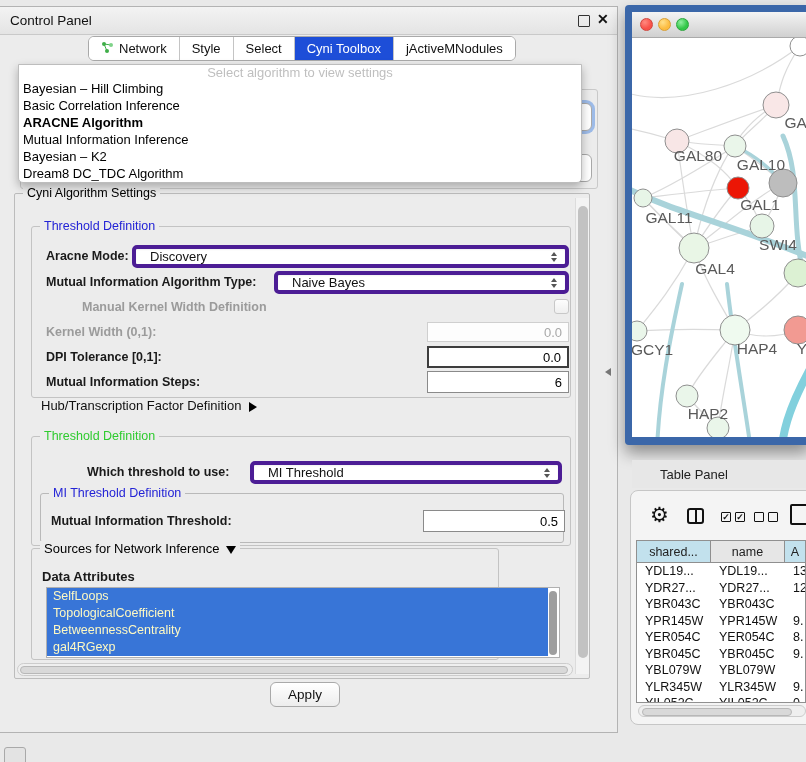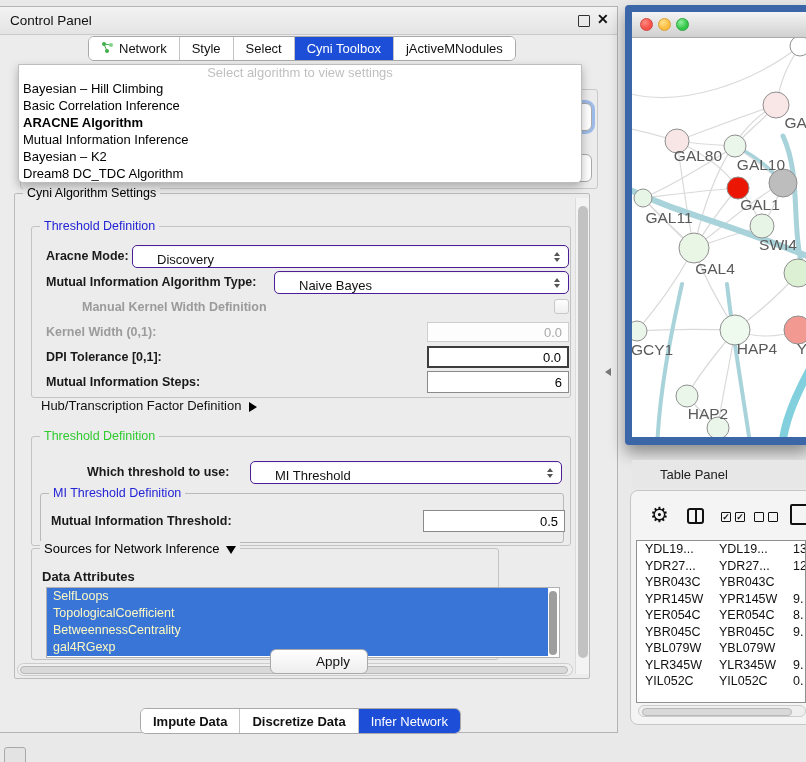--- a/index.html
+++ b/index.html
@@ -47,42 +47,42 @@
   #settings-panel{
     left:14px;top:186px;width:576px;height:486px;
     border:1px solid #bcbcbc;border-radius:2px;background:#ececec;z-index:5;box-sizing:border-box;
   }
   .groupbox{position:absolute;border:1px solid #c3c3c3;border-radius:3px;box-sizing:border-box;}
   .group-title{position:absolute;top:-8px;left:8px;background:#ececec;padding:0 4px;font-size:12.5px;white-space:nowrap;}
   .blue{color:#2323d6;}
   .green{color:#2fcb2f;}
   .lbl{position:absolute;font-size:12.5px;font-weight:bold;color:#1a1a1a;white-space:nowrap;}
   .lbl.disabled{color:#9b9b9b;}
-  .combo{position:absolute;background:#fff;border:1px solid #4c1d95;border-radius:5px;box-sizing:border-box;font-size:13px;color:#111;display:flex;align-items:flex-end;padding-left:24px;box-shadow:inset 0 1px 2px rgba(0,0,0,.06);}
+  .combo{position:absolute;background:#fff;border:4px solid #4c1d95;border-radius:5px;box-sizing:border-box;font-size:13px;color:#111;display:flex;align-items:flex-end;padding-left:14px;box-shadow:inset 0 1px 2px rgba(0,0,0,.06);}
   .stepper{position:absolute;right:8px;top:50%;transform:translateY(-50%);display:flex;flex-direction:column;gap:2px;}
   .tri-up{width:0;height:0;border:3.5px solid transparent;border-bottom:4.5px solid #555;border-top:none;}
   .tri-down{width:0;height:0;border:3.5px solid transparent;border-top:4.5px solid #555;border-bottom:none;}
   .field{position:absolute;background:#fff;border:1px solid #8a8a8a;box-sizing:border-box;font-size:13px;color:#000;display:flex;align-items:center;justify-content:flex-end;padding-right:6px;}
   .field.strong{border:2px solid #3d3d3d;}
   .field.disabled{border:1px solid #cfcfcf;color:#a8a8a8;background:#fdfdfd;}
   .checkbox{position:absolute;width:13px;height:13px;border:1px solid #c8c8c8;border-radius:3px;background:linear-gradient(#fdfdfd,#efefef);}
   .tri-right{display:inline-block;width:0;height:0;border:5px solid transparent;border-left:8px solid #000;border-right:none;margin-left:8px;vertical-align:middle;}
   .tri-downB{display:inline-block;width:0;height:0;border:5px solid transparent;border-top:8px solid #000;border-bottom:none;margin-left:6px;vertical-align:middle;}
   .listbox{position:absolute;background:#fff;border:1px solid #b0b0b0;box-sizing:border-box;overflow:hidden;}
   .list-item{height:17px;line-height:17px;padding-left:6px;font-size:12.5px;color:#fef9c3;background:#3875d7;width:501px;box-sizing:border-box;}
   .list-scroll-thumb{position:absolute;right:2px;top:3px;width:8px;height:64px;background:#9e9e9e;border-radius:4px;}
   .vscroll-track{position:absolute;background:#f3f3f3;border-left:1px solid #dcdcdc;}
   .vscroll-thumb{position:absolute;background:#c2c2c2;border-radius:5px;}
   .hscroll-track{position:absolute;background:#efefef;border:1px solid #cccccc;border-radius:7px;box-sizing:border-box;}
   .hscroll-thumb{position:absolute;background:#d9d9d9;border:1px solid #b8b8b8;border-radius:5px;box-sizing:border-box;}
   #apply-btn{
-    left:270px;top:642px;width:68px;height:23px;
+    left:270px;top:675px;width:68px;height:23px;
     background:linear-gradient(#ffffff,#ededed);
     border:1px solid #a9a9a9;border-radius:6px;
-    font-size:13.5px;color:#111;display:flex;align-items:center;justify-content:center;z-index:6;padding-left:28px;
+    font-size:13.5px;color:#111;display:flex;align-items:center;justify-content:center;z-index:6;
   }
   
   .split-arrow{left:605px;top:368px;width:0;height:0;border:4px solid transparent;border-right:6px solid #777;border-left:none;}
   
   #collapsed-btn{left:4px;top:747px;width:22px;height:18px;background:#e3e3e3;border:1px solid #a9a9a9;border-radius:3px;box-sizing:border-box;}
   
   #net-window{
     left:625px;top:5px;width:185px;height:440px;
     background:#3b67a9;border-radius:4px;
     box-shadow:0 8px 16px rgba(0,0,0,.4);
@@ -251,31 +251,20 @@
     </div>
     <div class="hscroll-track" style="left:2px;top:469px;width:556px;height:13px;">
       <div class="hscroll-thumb" style="left:2px;top:1.5px;width:548px;height:8px;"></div>
     </div>
   </div>
 
   <div id="apply-btn" class="abs">
     <span>Apply</span>
   </div>
 
-  <div class="abs tabgroup" style="left:140px;top:701px;height:24px;">
-    <div class="tab" style="font-weight:bold;">
-        <span>Impute Data</span>
-      </div>
-    <div class="tab" style="font-weight:bold;">
-        <span>Discretize Data</span>
-      </div>
-    <div class="tab selected">
-        <span>Infer Network</span>
-      </div>
-  </div>
 </div>
 
 <div class="abs split-arrow"></div>
 
 <div id="collapsed-btn" class="abs"></div>
 
 <div id="net-window" class="abs">
   <div id="net-inner">
     <div id="net-titlebar">
       <span class="light red"></span>
@@ -366,20 +355,31 @@
     <span class="cb">✓</span>
     <span class="cb">✓</span>
   </span>
 <span class="cb-pair abs" style="left:754px;top:512px;">
     <span class="cb"></span>
     <span class="cb"></span>
   </span>
 <span class="doc-ico abs"></span>
 
 <div id="data-table" class="abs">
+  <div class="hdr">
+    <div class="hcell hc-blue" style="width:74px;">
+        <span>shared...</span>
+      </div>
+    <div class="hcell hc-gray" style="width:74px;">
+        <span>name</span>
+      </div>
+    <div class="hcell hc-blue" style="flex:1;border-right:none;">
+        <span>A</span>
+      </div>
+  </div>
   <div class="trow">
       <div class="tcell" style="width:74px;">YDL19...</div>
       <div class="tcell" style="width:74px;">YDL19...</div>
       <div class="tcell" style="flex:1;">13</div>
     </div>
   <div class="trow">
       <div class="tcell" style="width:74px;">YDR27...</div>
       <div class="tcell" style="width:74px;">YDR27...</div>
       <div class="tcell" style="flex:1;">12</div>
     </div>

